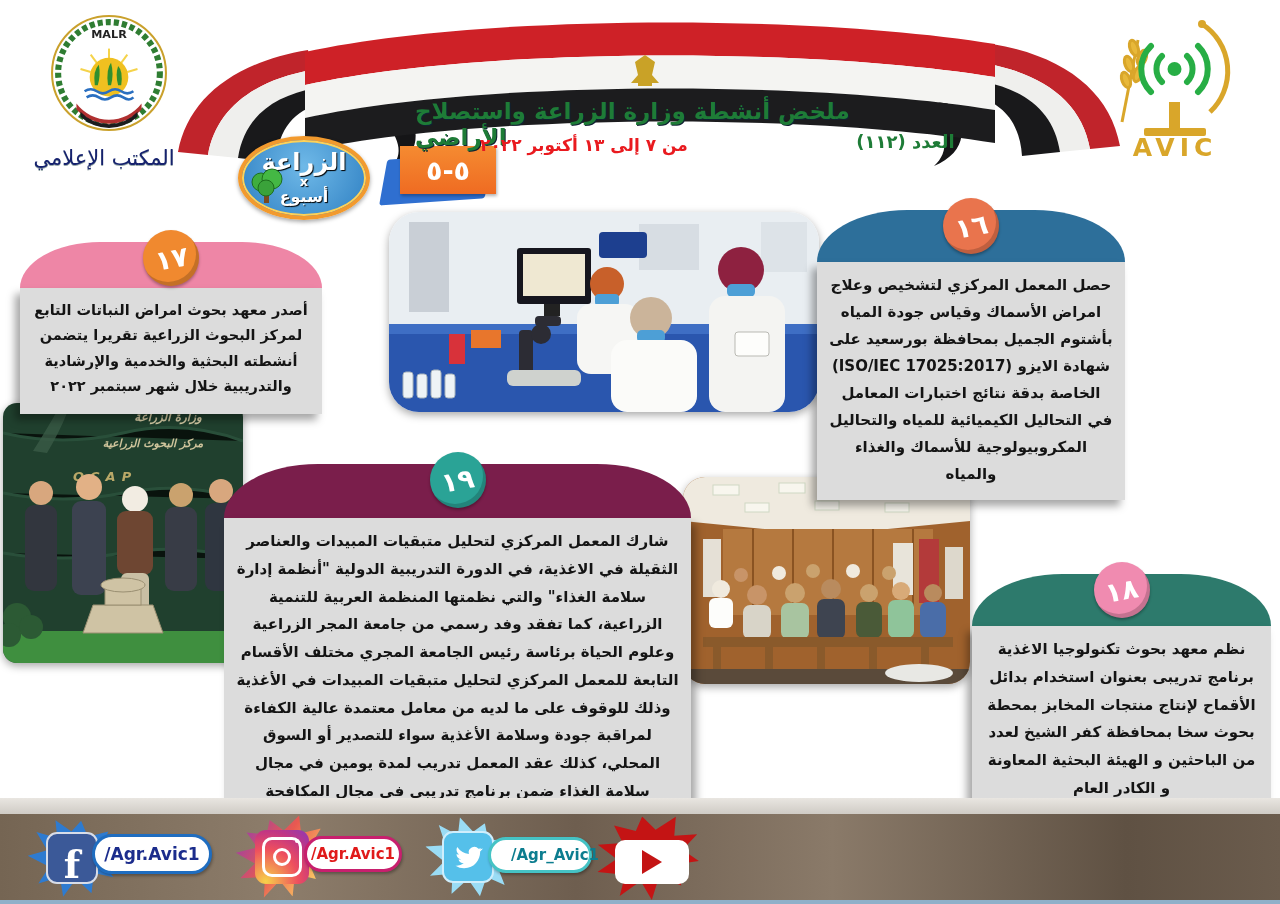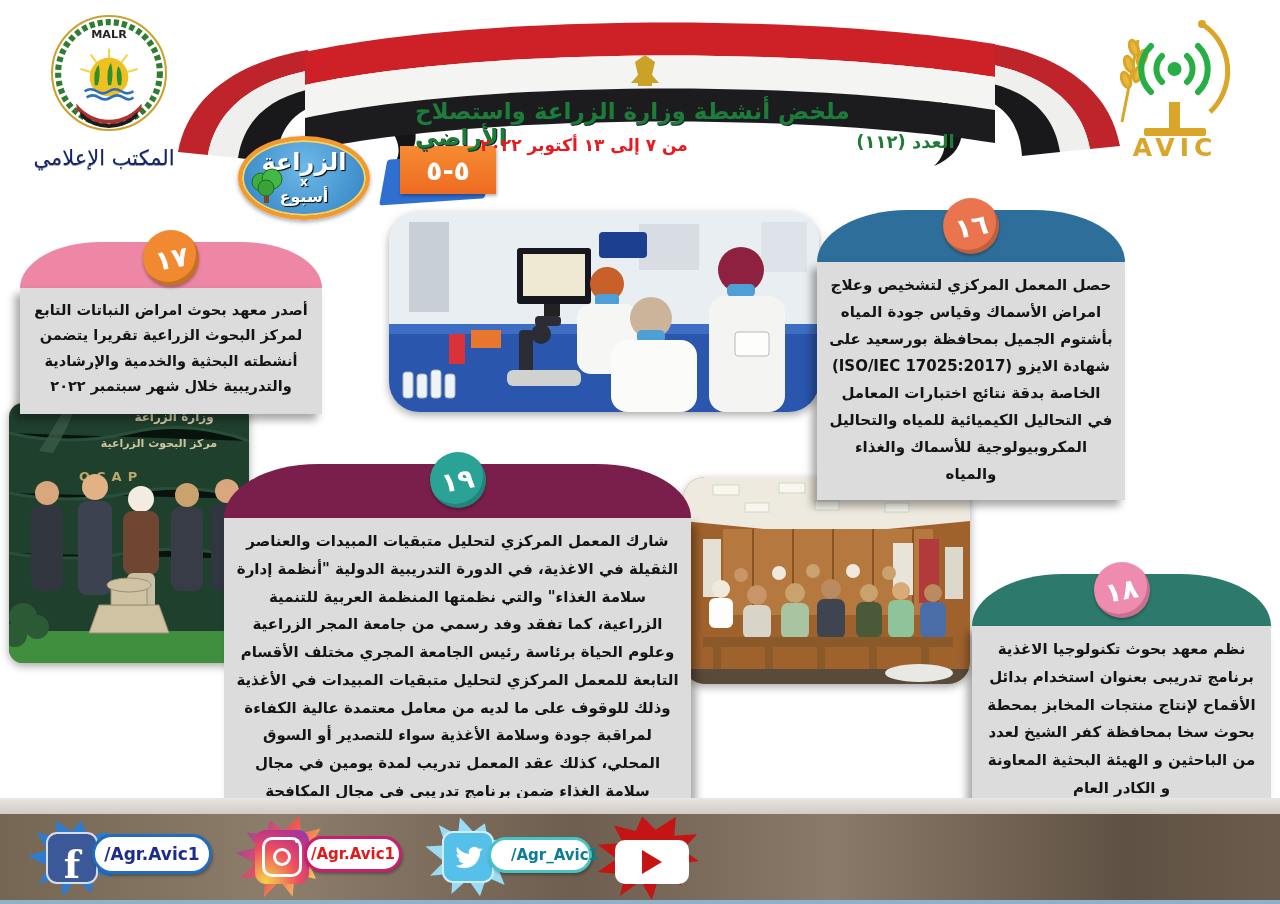--- a/index.html
+++ b/index.html
@@ -47,21 +47,21 @@
   #item-19 .badge { background:#2aa396; }
   #item-19 .nbox { font-size:15px; line-height:1.85; min-height:272px; box-shadow:5px 6px 8px rgba(0,0,0,.35); }
   #item-18 { left:972px; top:562px; width:299px; }
   #item-18 .arch { background:#2d7a6c; height:52px; }
   #item-18 .badge { background:#f08bb0; }
   #item-18 .nbox { font-size:15px; line-height:1.85; min-height:168px; }
 
   
   .photo { position:absolute; overflow:hidden; box-shadow:0 3px 8px rgba(0,0,0,.35); z-index:3; }
   #lab-photo { left:389px; top:212px; width:430px; height:200px; border-radius:30px; }
-  #group-photo { left:9px; top:403px; width:240px; height:260px; border-radius:14px; }
+  #group-photo { left:3px; top:403px; width:240px; height:260px; border-radius:14px;font-style:italic; }
   #meeting-photo { left:683px; top:477px; width:287px; height:207px; border-radius:22px; }
   .photo svg { display:block; width:100%; height:100%; }
 
   
   .footer-band { left:0; top:798px; width:1280px; height:16px; background:linear-gradient(180deg,#e9e6e1,#cfcbc5); z-index:5; }
   .footer-strip { left:0; top:814px; width:1280px; height:90px; z-index:5; background:linear-gradient(90deg,#756553 0%,#8d7d6b 22%,#6e5e4f 45%,#8a7a69 65%,#5f5143 88%,#6b5c4d 100%); }
   .footer-line { left:0; top:900px; width:1280px; height:4px; background:#8fb0c9; z-index:6; }
 
   .splash { position:absolute; clip-path:polygon(50% 0%,61% 18%,82% 6%,78% 28%,100% 30%,84% 46%,98% 62%,76% 62%,78% 88%,58% 74%,48% 100%,40% 76%,18% 90%,26% 66%,0% 58%,20% 46%,4% 26%,28% 28%,22% 6%,42% 16%); }
   .sp-fb { left:28px; top:6px; width:90px; height:78px; background:#2e7bd0; transform:rotate(12deg); }

